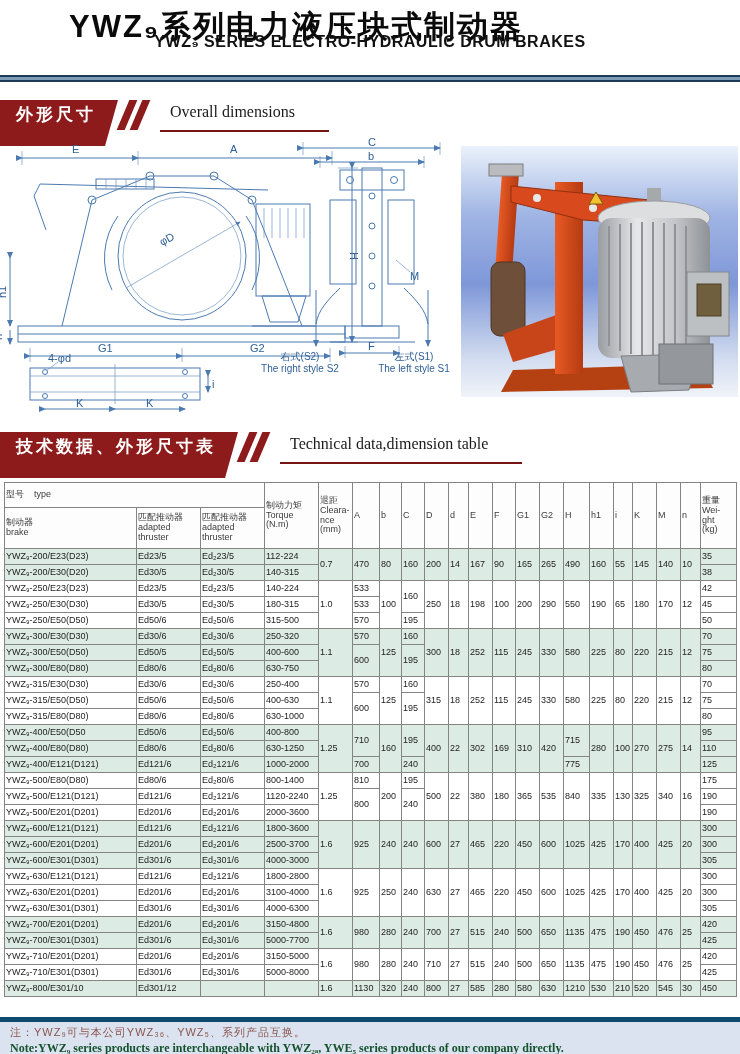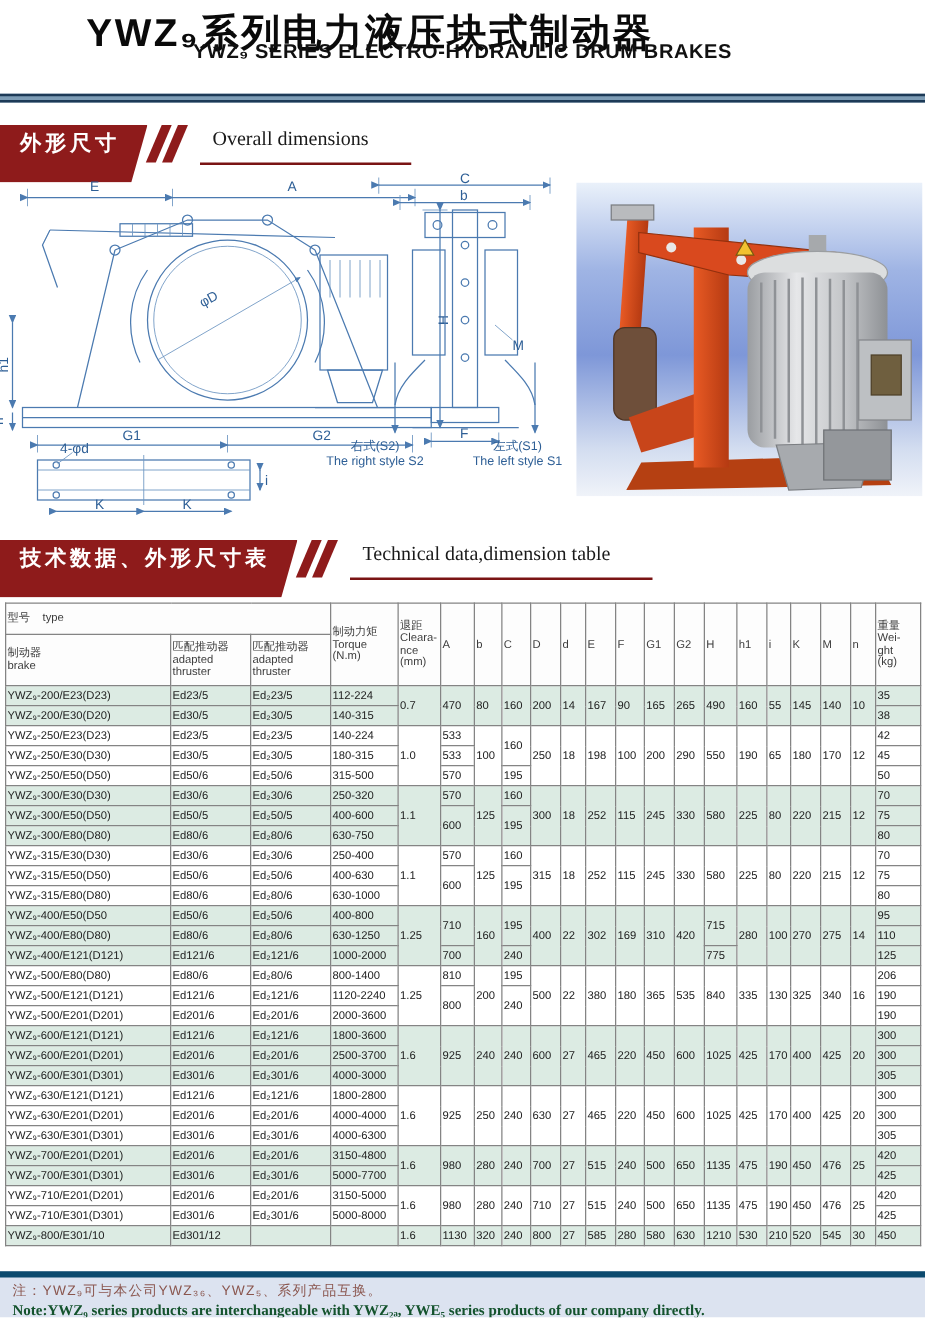--- a/index.html
+++ b/index.html
@@ -570,21 +570,21 @@
           <td rowspan="3">380</td>
           <td rowspan="3">180</td>
           <td rowspan="3">365</td>
           <td rowspan="3">535</td>
           <td rowspan="3">840</td>
           <td rowspan="3">335</td>
           <td rowspan="3">130</td>
           <td rowspan="3">325</td>
           <td rowspan="3">340</td>
           <td rowspan="3">16</td>
-          <td>206</td>
+          <td>175</td>
         </tr>
         <tr>
           <td>YWZ₉-500/E121(D121)</td>
           <td>Ed121/6</td>
           <td>Ed₂121/6</td>
           <td>1120-2240</td>
           <td rowspan="2">800</td>
           <td rowspan="2">240</td>
           <td>190</td>
         </tr>
@@ -652,21 +652,21 @@
           <td rowspan="3">170</td>
           <td rowspan="3">400</td>
           <td rowspan="3">425</td>
           <td rowspan="3">20</td>
           <td>300</td>
         </tr>
         <tr>
           <td>YWZ₉-630/E201(D201)</td>
           <td>Ed201/6</td>
           <td>Ed₂201/6</td>
-          <td>4000-4000</td>
+          <td>3100-4000</td>
           <td>300</td>
         </tr>
         <tr>
           <td>YWZ₉-630/E301(D301)</td>
           <td>Ed301/6</td>
           <td>Ed₂301/6</td>
           <td>4000-6300</td>
           <td>305</td>
         </tr>
         <tr class="shade">

